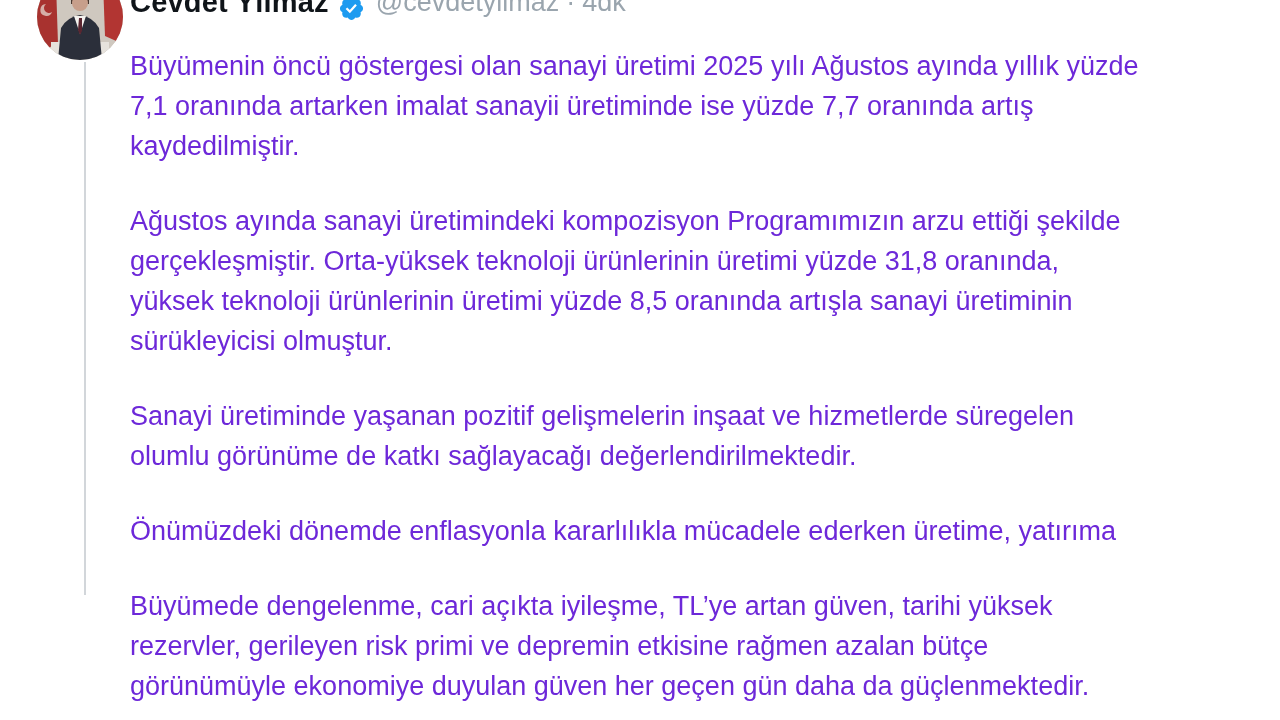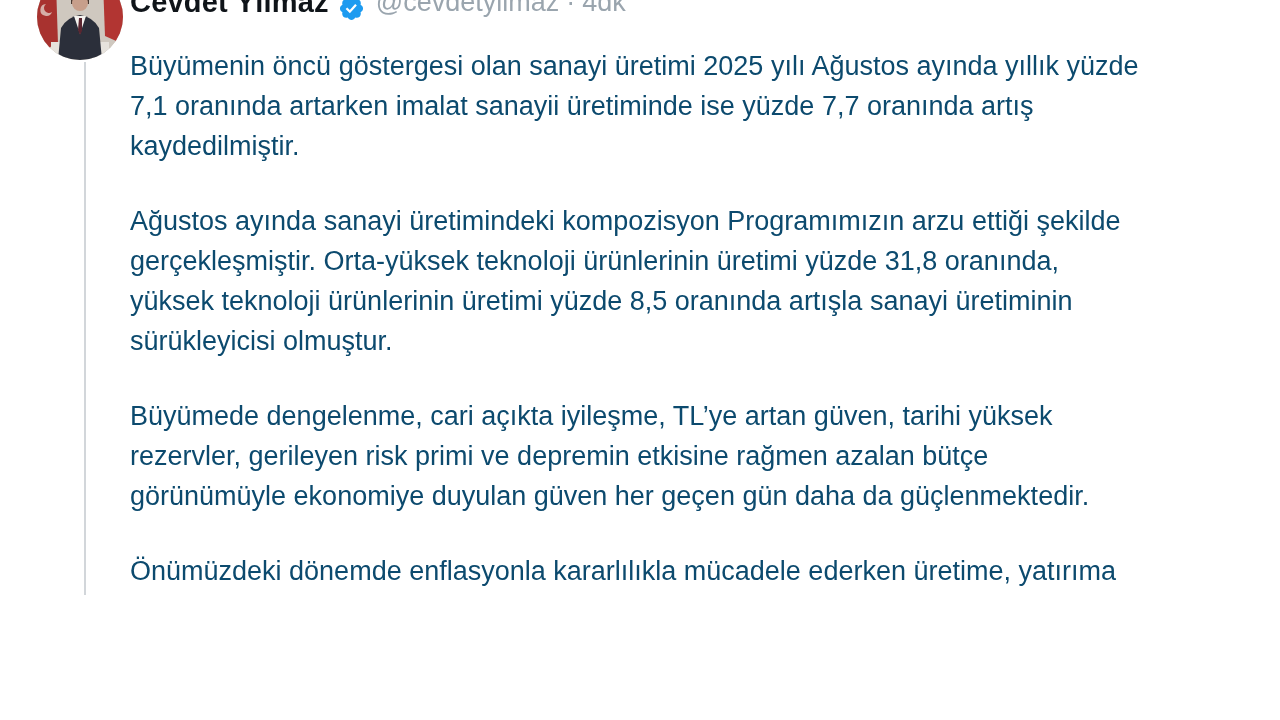--- a/index.html
+++ b/index.html
@@ -69,21 +69,21 @@
   }
   .timestamp {
     font-size: 27px;
     color: #9aa5ae;
   }
   .body-text {
     position: absolute;
     left: 130px;
     top: 46px;
     width: 1015px;
-    color: #0c4a6e;
+    color: #6d28d9;
     font-size: 27px;
     line-height: 40px;
   }
   .body-text p {
     margin: 0 0 35px 0;
     white-space: pre-line;
   }
   .body-text p:last-child { margin-bottom: 0; }
 </style>
 </head>
@@ -126,19 +126,21 @@
   </div>
 
   <div class="body-text">
     <p>Büyümenin öncü göstergesi olan sanayi üretimi 2025 yılı Ağustos ayında yıllık yüzde
 7,1 oranında artarken imalat sanayii üretiminde ise yüzde 7,7 oranında artış
 kaydedilmiştir.</p>
     <p>Ağustos ayında sanayi üretimindeki kompozisyon Programımızın arzu ettiği şekilde
 gerçekleşmiştir. Orta-yüksek teknoloji ürünlerinin üretimi yüzde 31,8 oranında,
 yüksek teknoloji ürünlerinin üretimi yüzde 8,5 oranında artışla sanayi üretiminin
 sürükleyicisi olmuştur.</p>
+    <p>Sanayi üretiminde yaşanan pozitif gelişmelerin inşaat ve hizmetlerde süregelen
+olumlu görünüme de katkı sağlayacağı değerlendirilmektedir.</p>
+    <p>Önümüzdeki dönemde enflasyonla kararlılıkla mücadele ederken üretime, yatırıma</p>
     <p>Büyümede dengelenme, cari açıkta iyileşme, TL’ye artan güven, tarihi yüksek
 rezervler, gerileyen risk primi ve depremin etkisine rağmen azalan bütçe
 görünümüyle ekonomiye duyulan güven her geçen gün daha da güçlenmektedir.</p>
-    <p>Önümüzdeki dönemde enflasyonla kararlılıkla mücadele ederken üretime, yatırıma</p>
   </div>
 
 </div>
 
 </body></html>

